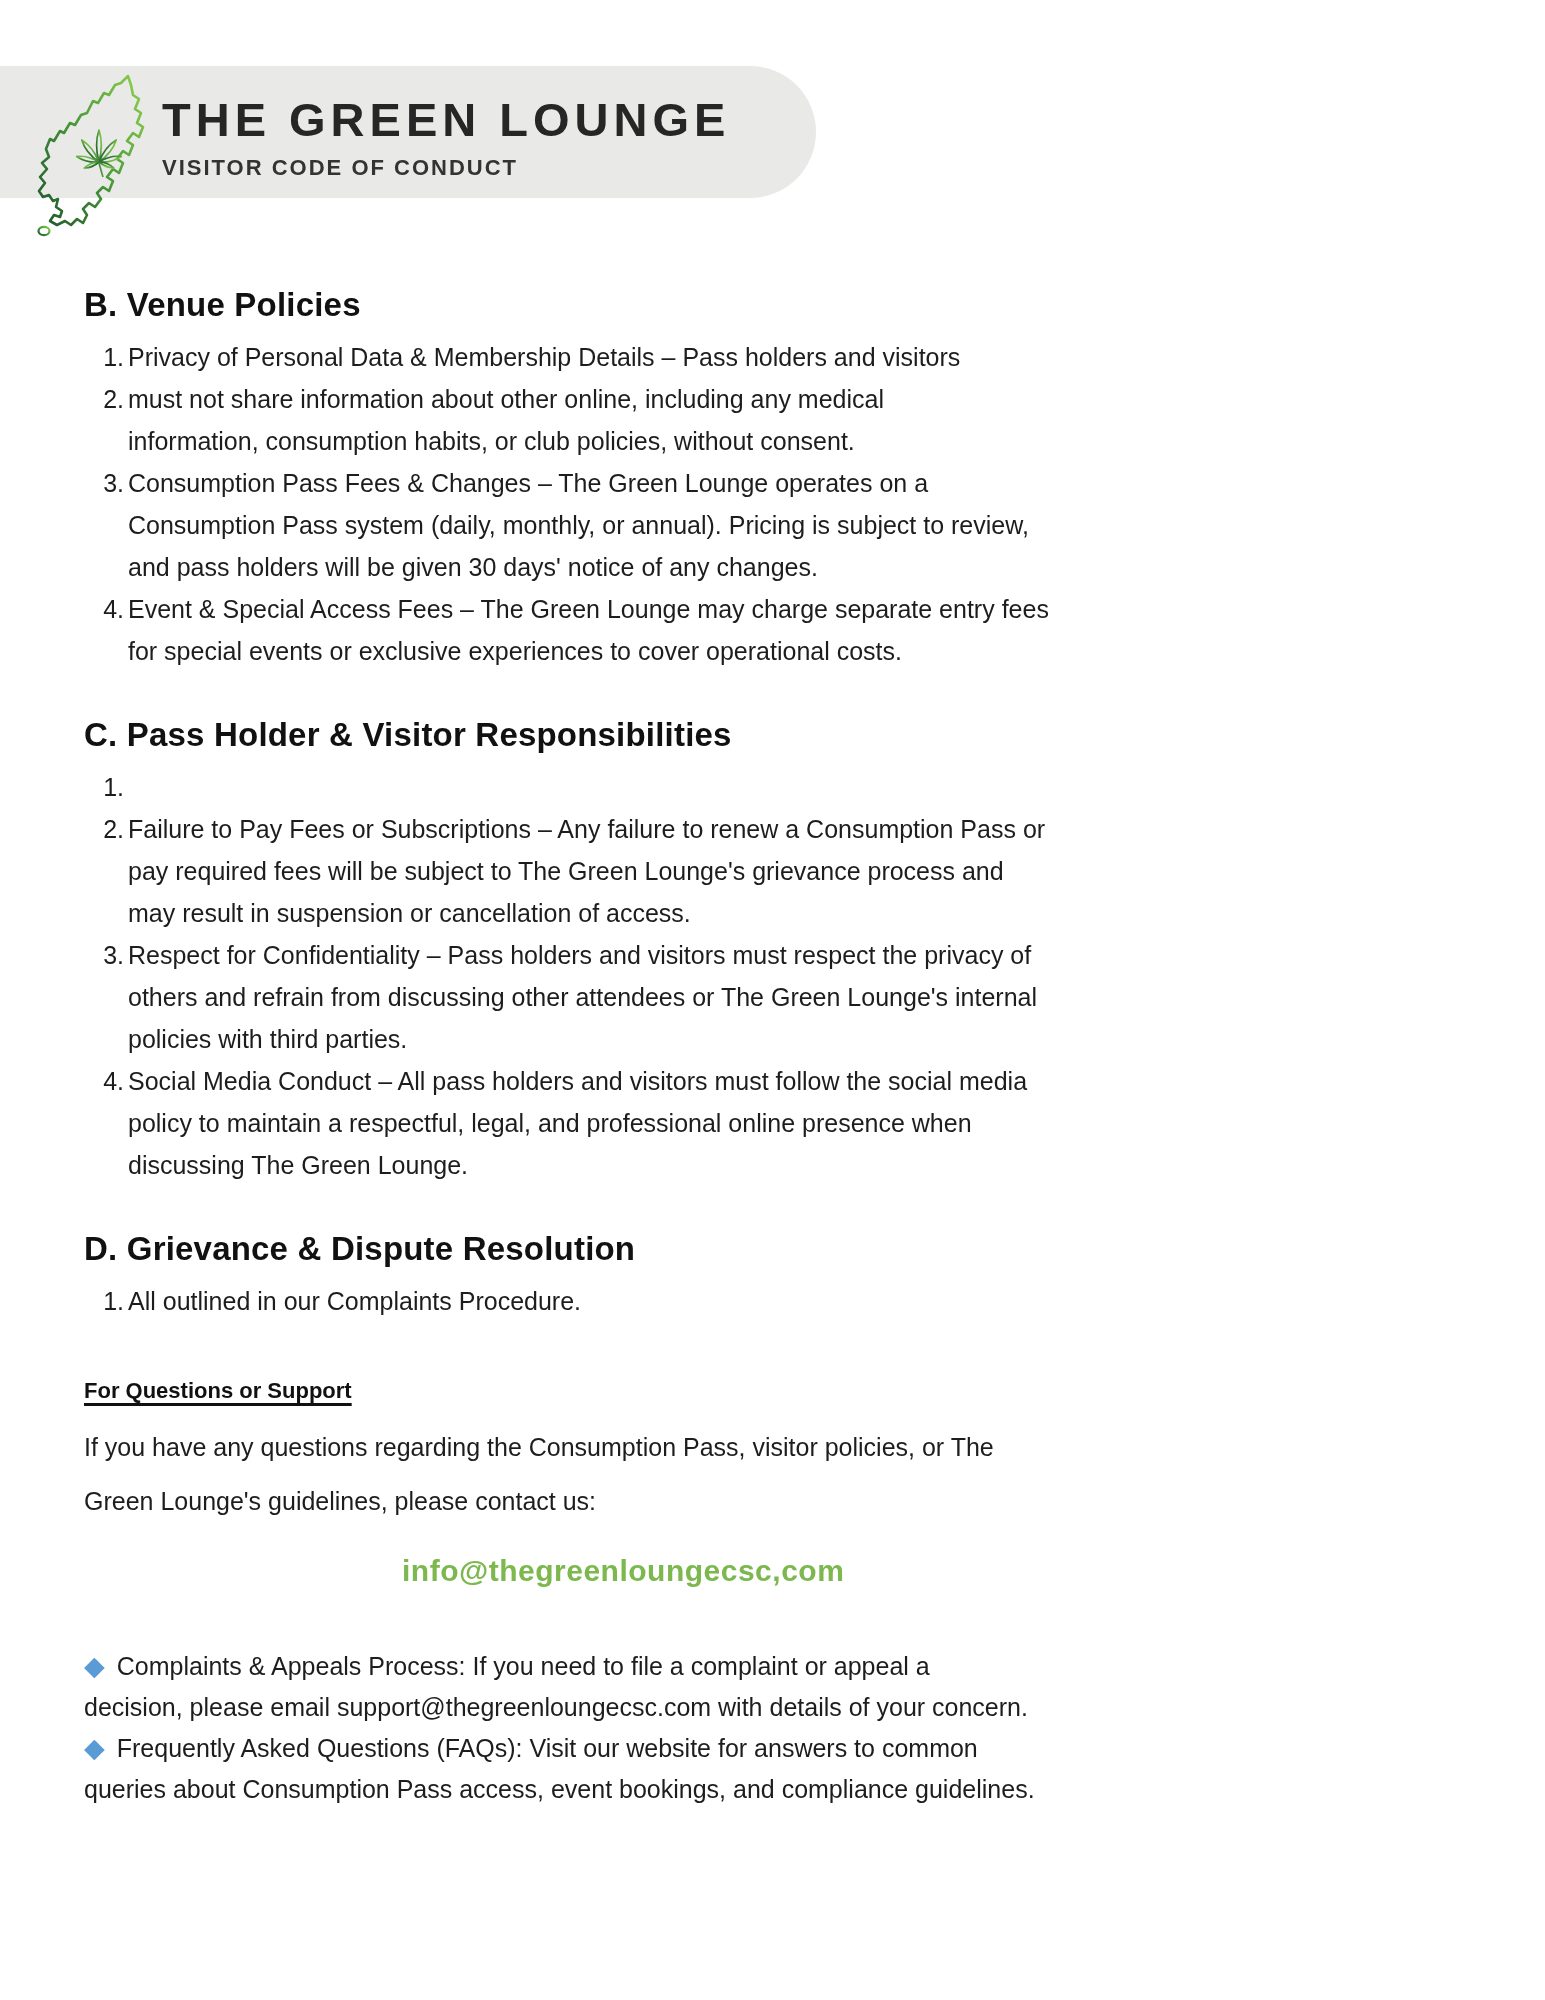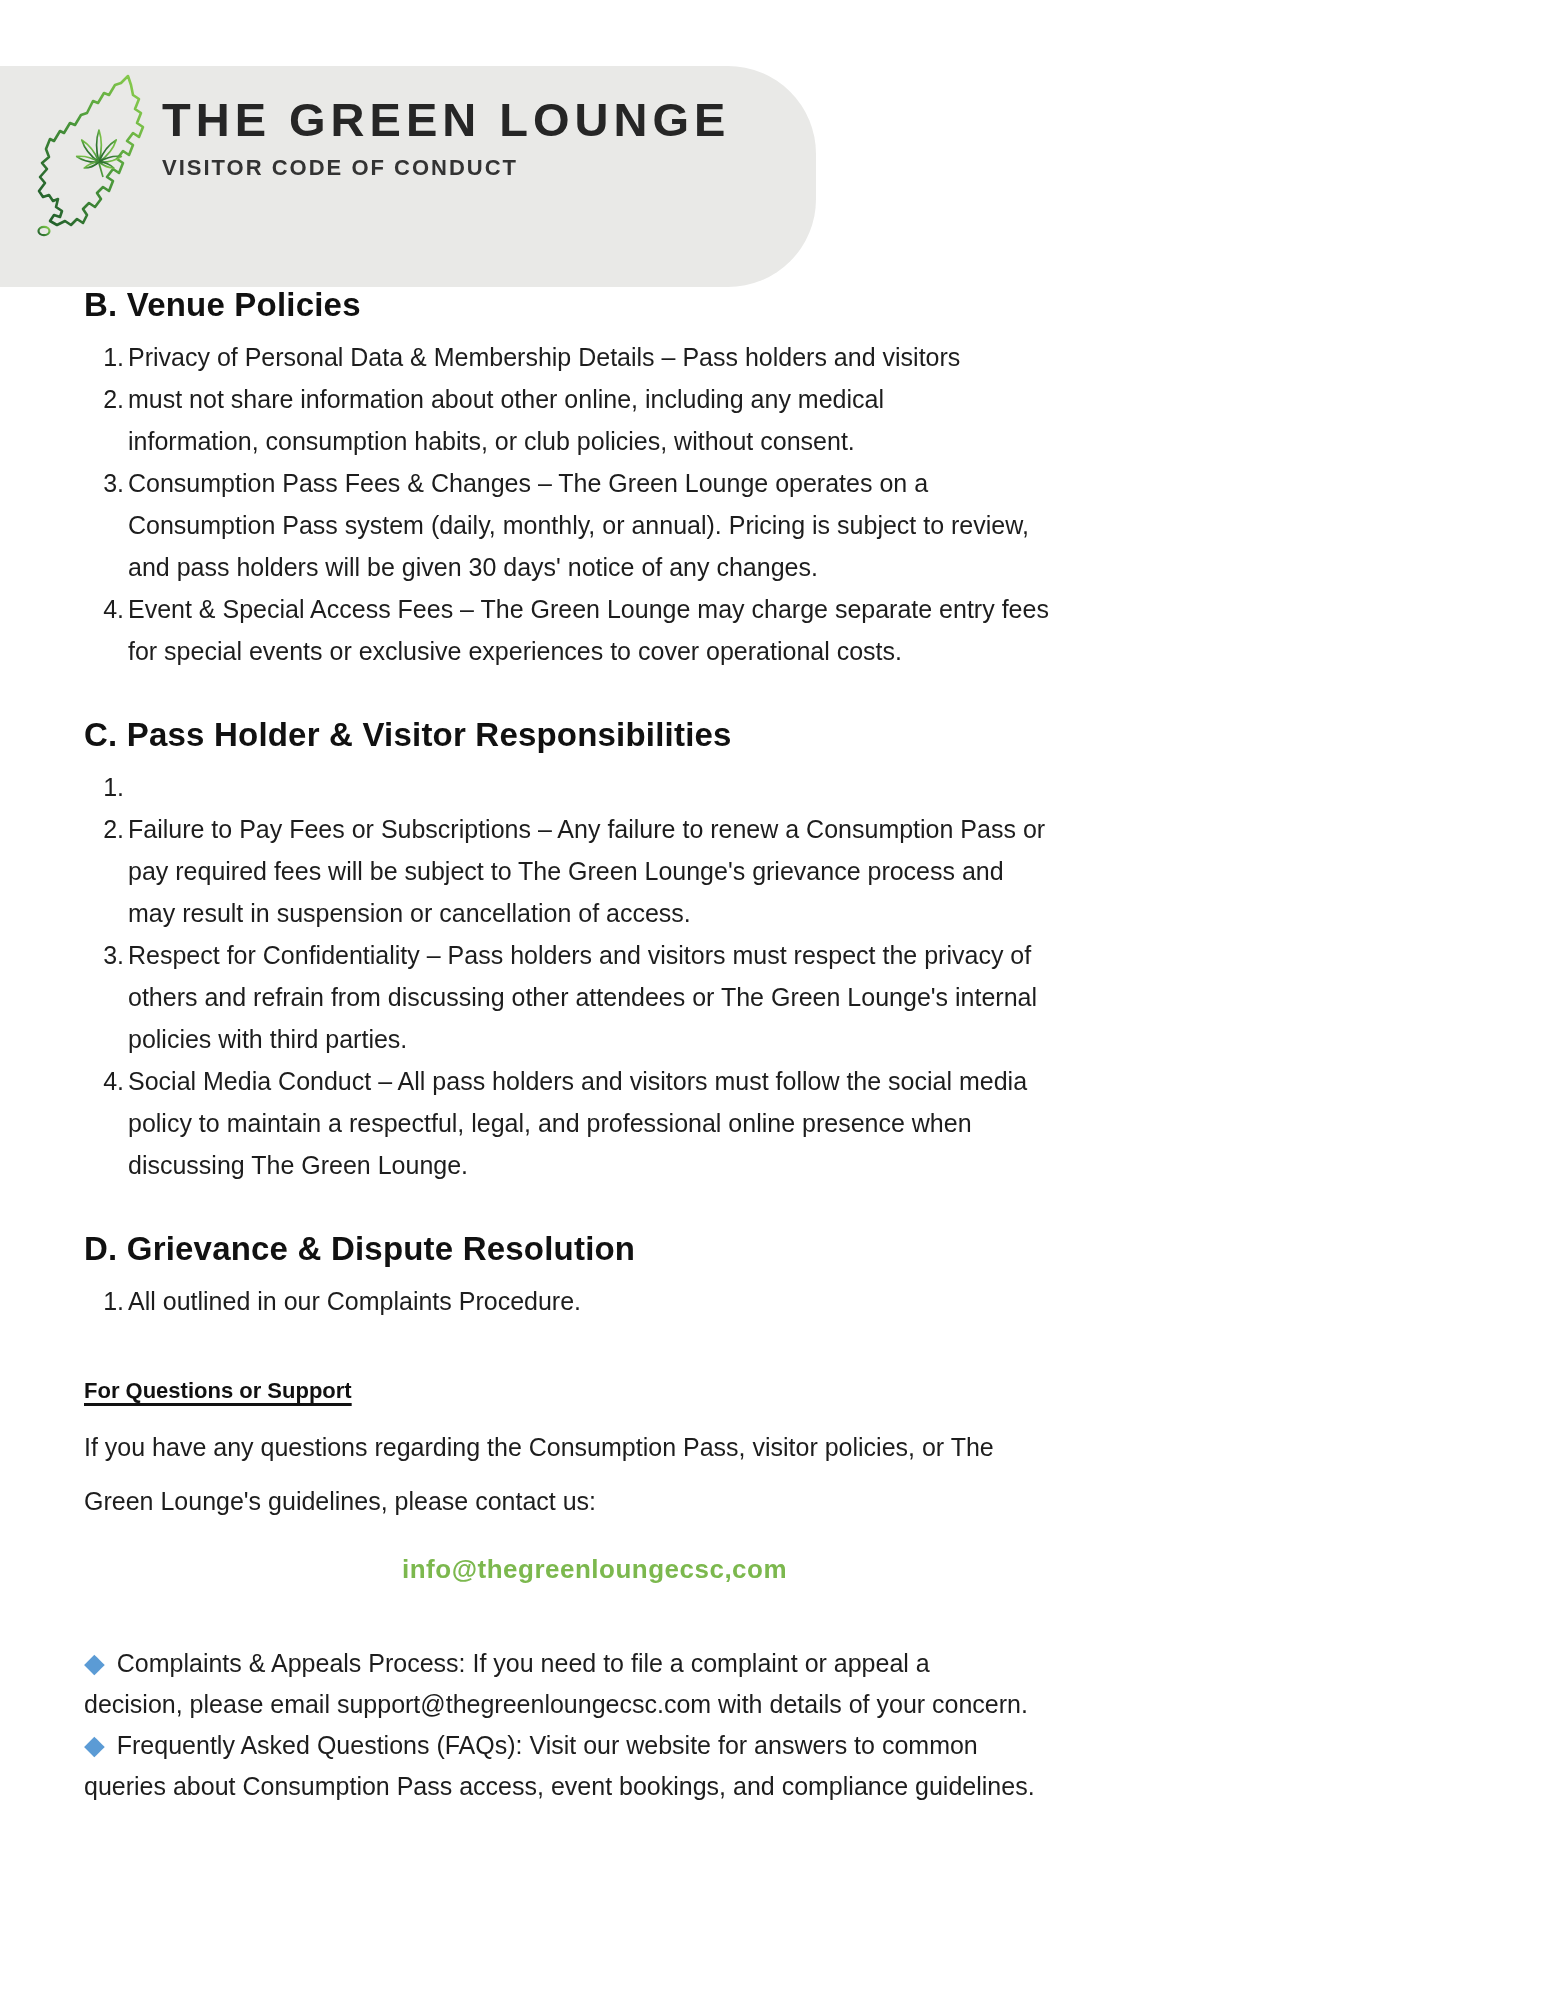--- a/index.html
+++ b/index.html
@@ -7,21 +7,21 @@
   body {
     width: 1545px; height: 2000px;
     position: relative; overflow: hidden;
     font-family: "Liberation Sans", sans-serif;
     color: #1d1d1d;
   }
 
   
   .banner {
     position: absolute; top: 66px; left: 0;
-    width: 816px; height: 221px;
+    width: 816px; height: 132px;
     background: #e9e9e7;
     border-radius: 0 88px 88px 0;
   }
   .banner-text { position: absolute; left: 162px; top: 26px; }
   .brand-title {
     font-size: 47px; font-weight: 800; letter-spacing: 5px;
     color: #262626; white-space: nowrap;
   }
   .brand-subtitle {
     margin-top: 8px;
@@ -43,21 +43,21 @@
   ol.policy-list .txt { white-space: pre-line; }
 
   .support-heading {
     margin-top: 56px;
     font-size: 22px; font-weight: 700; color: #111;
     text-decoration: underline; text-decoration-thickness: 2.5px; text-underline-offset: 5px;
   }
   .support-body { margin-top: 16px; font-size: 25px; line-height: 54px; white-space: pre-line; }
   .support-email {
     display: inline-block; margin: 26px 0 0 318px;
-    font-size: 26px; font-weight: 700; letter-spacing: 0.5px;
+    font-size: 30px; font-weight: 700; letter-spacing: 0.5px;
     color: #7cb84e; text-decoration: none; white-space: nowrap;
   }
 
   .bullets { margin-top: 58px; }
   .bullet-item { font-size: 25px; line-height: 41px; color: #1d1d1d; }
   .bullet-item .diamond { color: #5b9bd5; font-size: 27px; margin-right: 12px; }
   .bullet-item .txt { white-space: pre-line; }
 </style>
 </head>
 <body>

